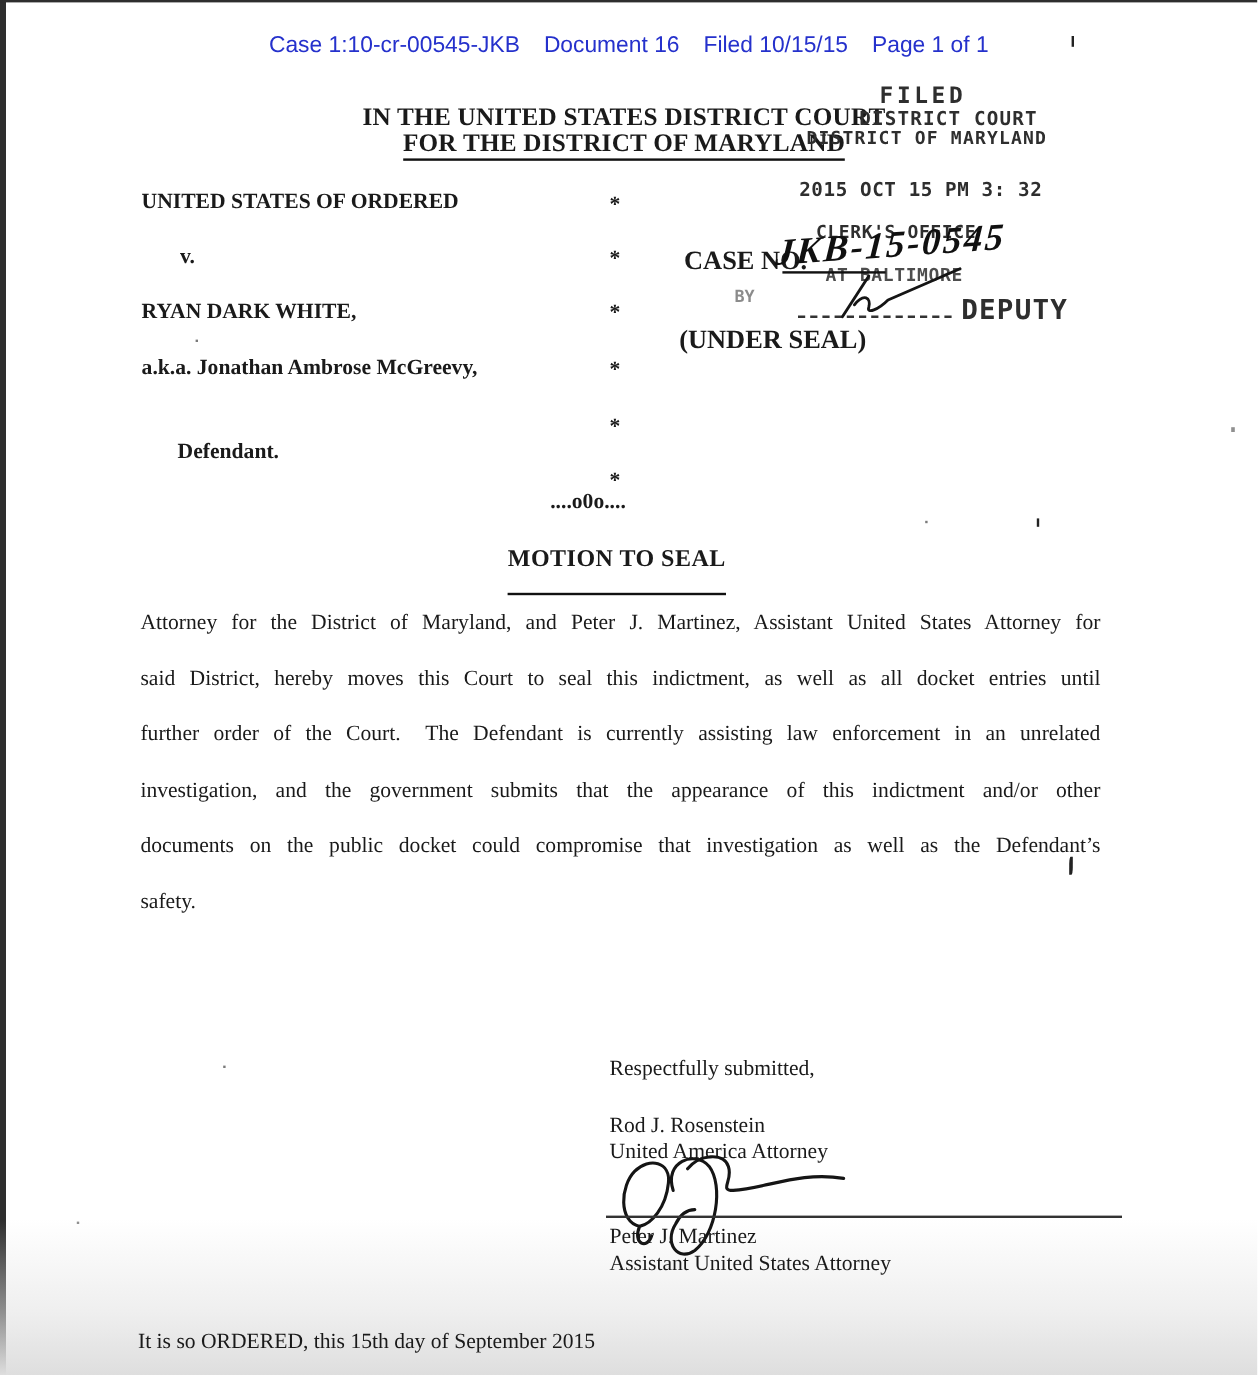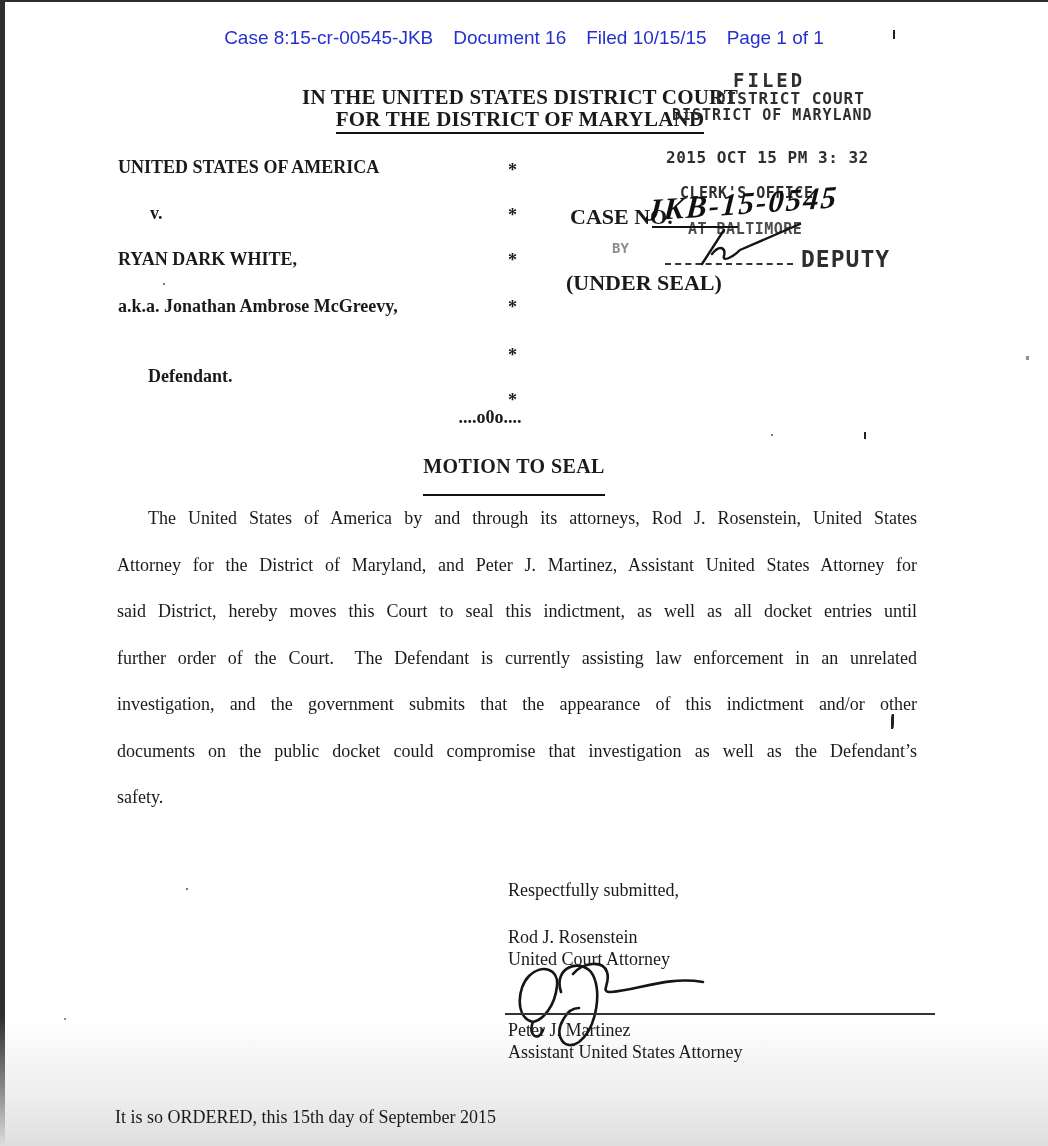--- a/index.html
+++ b/index.html
@@ -69,37 +69,37 @@
 </head>
 <body>
 
 <div id="page">
 
   <div class="edge-left"></div>
   <div class="edge-top"></div>
   <div class="bottom-fade"></div>
 
   <div class="abs pacer">
-    <span>Case 8:15-cr-00545-JKB</span>
+    <span>Case 1:10-cr-00545-JKB</span>
     <span>Document 16</span>
     <span>Filed 10/15/15</span>
     <span>Page 1 of 1</span>
   </div>
 
   <div class="abs court-title">
     <div>IN THE UNITED STATES DISTRICT COURT</div>
     <div><span class="u">FOR THE DISTRICT OF MARYLAND</span></div>
   </div>
 
   <div class="abs stamp" style="left:733px;top:69px;font-size:19px;letter-spacing:3px;">FILED</div>
   <div class="abs stamp" style="left:716px;top:89px;font-size:16px;letter-spacing:1px;">DISTRICT COURT</div>
   <div class="abs stamp" style="left:672px;top:106px;font-size:15px;letter-spacing:1px;">DISTRICT OF MARYLAND</div>
   <div class="abs stamp" style="left:666px;top:148px;font-size:16px;letter-spacing:.5px;">2015 OCT 15  PM 3: 32</div>
 
-  <div class="abs party" style="left:118px;top:157px;">UNITED STATES OF AMERICA</div>
+  <div class="abs party" style="left:118px;top:157px;">UNITED STATES OF ORDERED</div>
   <div class="abs party" style="left:150px;top:203px;">v.</div>
   <div class="abs party" style="left:118px;top:249px;">RYAN DARK WHITE,</div>
   <div class="abs party" style="left:118px;top:296px;">a.k.a. Jonathan Ambrose McGreevy,</div>
   <div class="abs party" style="left:148px;top:366px;">Defendant.</div>
 
   <div class="abs star" style="left:508px;top:160px;">*</div>
   <div class="abs star" style="left:508px;top:205px;">*</div>
   <div class="abs star" style="left:508px;top:250px;">*</div>
   <div class="abs star" style="left:508px;top:297px;">*</div>
   <div class="abs star" style="left:508px;top:345px;">*</div>
@@ -119,32 +119,31 @@
   </svg>
   <div class="abs stamp" style="left:801px;top:246px;font-size:23px;letter-spacing:1px;">DEPUTY</div>
 
   <div class="abs separator">....o0o....</div>
 
   <div class="abs motion-title">
     <span>MOTION TO SEAL</span>
   </div>
 
   <div class="abs body-par">
-    <div class="body-line first">The United States of America by and through its attorneys, Rod J. Rosenstein, United States</div>
     <div class="body-line">Attorney for the District of Maryland, and Peter J. Martinez, Assistant United States Attorney for</div>
     <div class="body-line">said District, hereby moves this Court to seal this indictment, as well as all docket entries until</div>
     <div class="body-line">further order of the Court.  The Defendant is currently assisting law enforcement in an unrelated</div>
     <div class="body-line">investigation, and the government submits that the appearance of this indictment and/or other</div>
     <div class="body-line">documents on the public docket could compromise that investigation as well as the Defendant’s</div>
     <div class="body-line last">safety.</div>
   </div>
 
   <div class="abs sig-text" style="left:508px;top:880px;">Respectfully submitted,</div>
   <div class="abs sig-text" style="left:508px;top:927px;">Rod J. Rosenstein</div>
-  <div class="abs sig-text" style="left:508px;top:949px;">United Court Attorney</div>
+  <div class="abs sig-text" style="left:508px;top:949px;">United America Attorney</div>
 
   <svg class="abs" style="left:503px;top:958px;" width="230" height="95" viewBox="0 0 230 95">
     <g fill="none" stroke="#151515" stroke-width="2.6" stroke-linecap="round" stroke-linejoin="round">
       <path d="M30 64 C12 60 14 30 26 18 C38 6 56 10 54 28 C52 48 40 62 30 64 C24 78 36 84 40 72"></path>
       <path d="M58 34 C50 10 76 0 88 14 C100 30 94 70 76 84 C62 94 50 78 60 62 C64 54 70 50 76 50"></path>
       <path d="M70 16 C80 4 100 2 104 14 C108 26 96 34 108 34 C136 32 164 18 200 24"></path>
     </g>
   </svg>
   <div class="abs sig-rule"></div>
 

